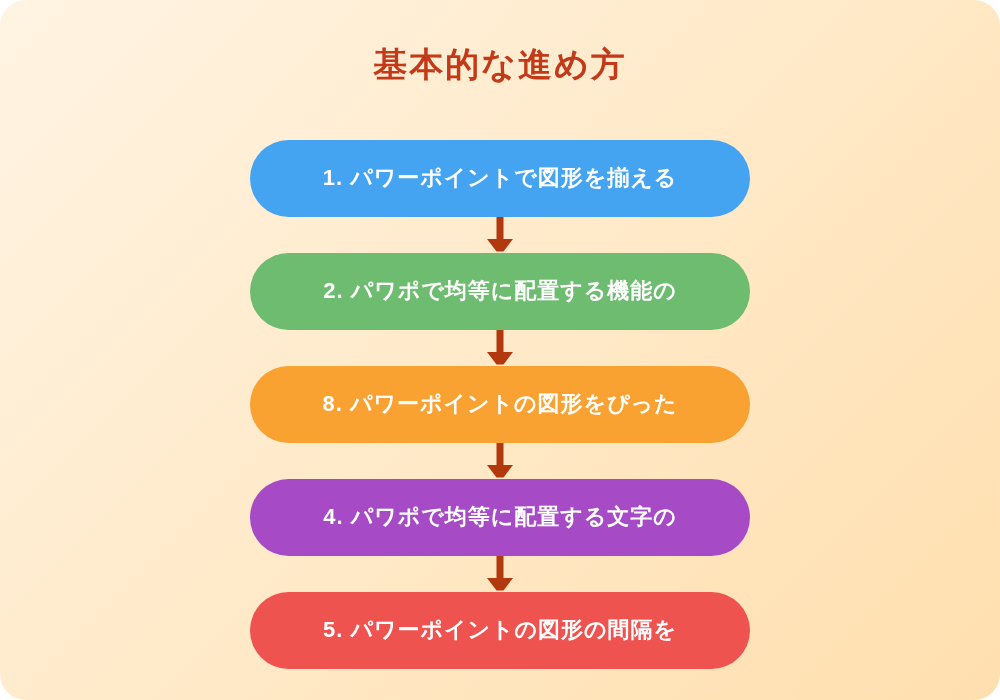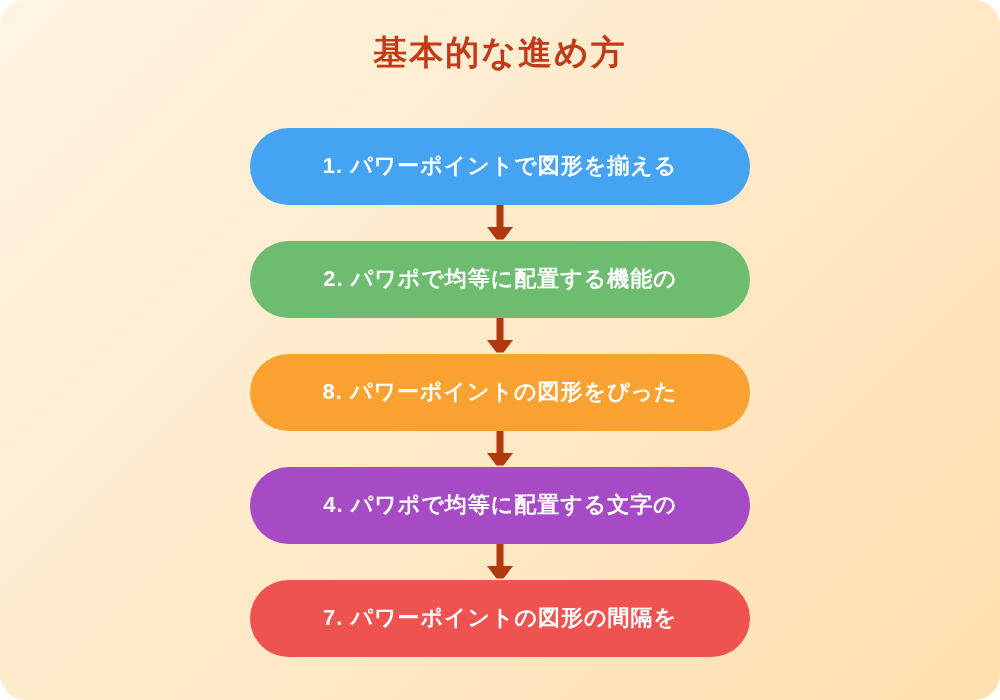--- a/index.html
+++ b/index.html
@@ -10,21 +10,21 @@
   }
   .canvas {
     position: relative;
     width: 1000px;
     height: 700px;
     border-radius: 26px;
     overflow: hidden;
     box-sizing: border-box;
   }
   .title {
-    margin: 0;
+    margin: 12px;
     padding-top: 30px;
     text-align: center;
     font-size: 34px;
     font-weight: bold;
     letter-spacing: 2px;
   }
   .steps {
     width: 500px;
     margin: 52px auto 0 auto;
   }
@@ -110,18 +110,18 @@
     <span class="arrow-wrap">
       <svg width="28" height="36" viewBox="0 0 28 36">
         <rect class="arrow-shape" x="10.5" y="0" width="7" height="24" fill="#B2380E"></rect>
         <polygon class="arrow-shape" points="1,22 27,22 17.5,34.5 10.5,34.5" fill="#B2380E"></polygon>
       </svg>
     </span>
   </div>
 
   <div class="step">
     <div class="pill" style="background: rgb(238, 83, 80);">
-      <span class="pill-label">7. パワーポイントの図形の間隔を</span>
+      <span class="pill-label">5. パワーポイントの図形の間隔を</span>
     </div>
 
   </div>
 </div>
 </div>
 
 </body></html>

